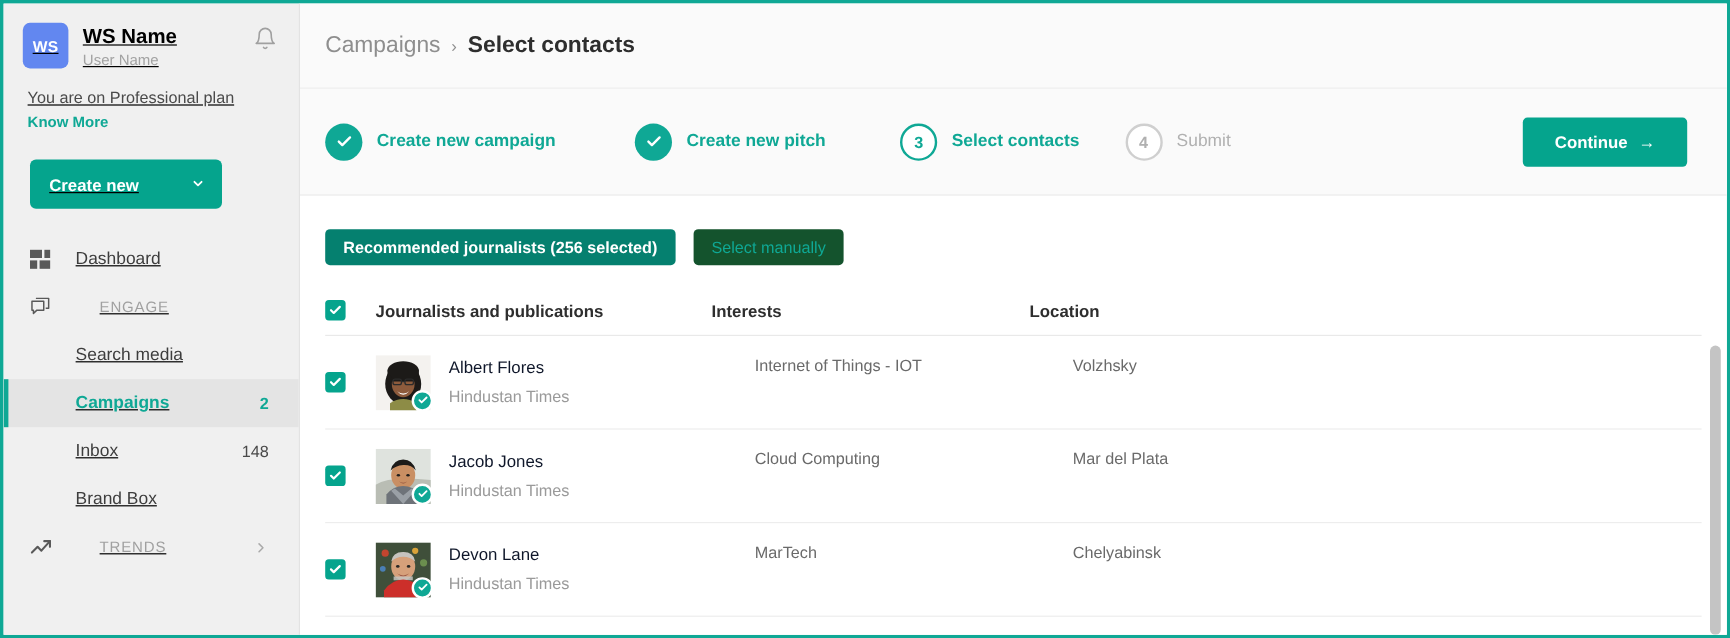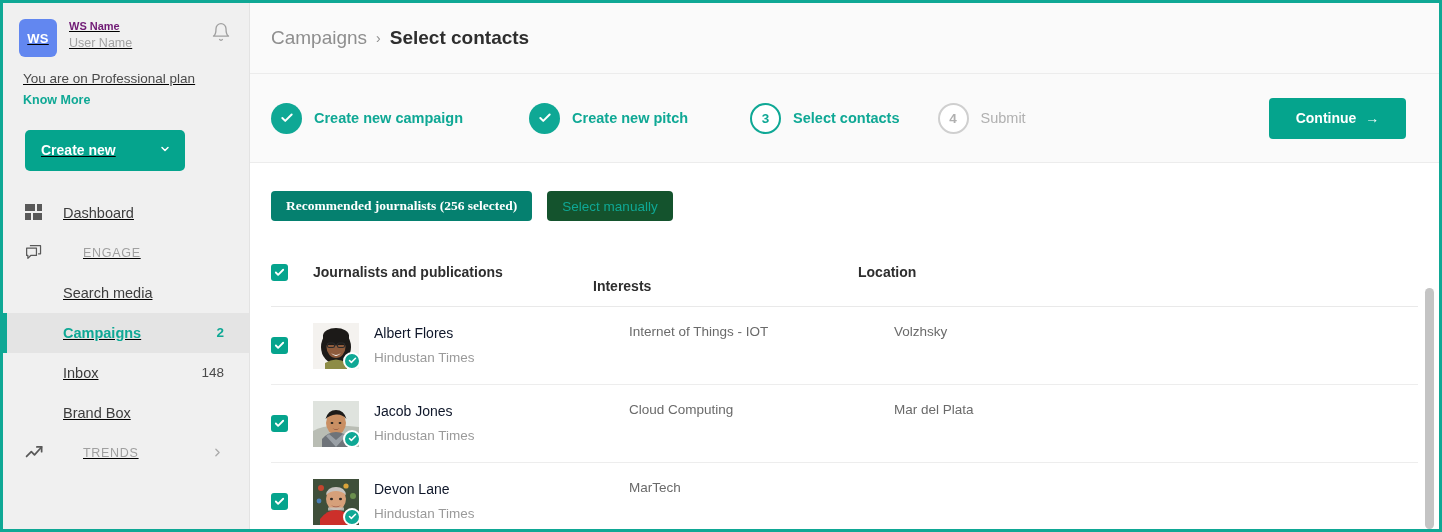--- a/index.html
+++ b/index.html
@@ -39,21 +39,21 @@
     border-radius: 6px;
     background: #6287f0;
     color: #fff;
     font-size: 13px;
     font-weight: bold;
     display: flex; align-items: center; justify-content: center;
     letter-spacing: .3px;
     flex-shrink: 0;
   }
   .ws-text { flex: 1; padding-top: 1px; }
-  .ws-name { font-size: 11px; font-weight: bold; color: #701a75; line-height: 1.25; }
+  .ws-name { font-size: 17px; font-weight: bold; color: #000000; line-height: 1.25; }
   .ws-user { font-size: 12.5px; color: #a2a2a2; line-height: 1.4; margin-top: 1px;}
   .bell-btn {
     width: 24px; height: 24px;
     display:flex; align-items:center; justify-content:center;
     flex-shrink: 0;
     cursor: pointer;
     margin-top: 1px;
   }
   .plan-block { padding: 13px 16px 0 20px; }
   .plan-text { font-size: 13.5px; color: #4a4a4a; line-height: 1.3; }
@@ -154,39 +154,39 @@
   .content { flex: 1; padding: 28px 0 0 21px; overflow: hidden; position: relative;}
   .tabs { display: flex; gap: 15px; }
   .tab {
     height: 30px; border-radius: 4px;
     display: flex; align-items: center; justify-content: center;
     padding: 0 15px;
     font-size: 13.5px; font-weight: bold;
     cursor: pointer; border: none; font-family: inherit;
     white-space: nowrap;
   }
-  .tab.sel { background: #05806f; color: #fff; font-family: Liberation Serif, serif; }
+  .tab.sel { background: #05806f; color: #fff; }
   .tab.unsel { background: #14532d; color: #0fa895; font-weight: normal; }
 
   .thead {
     display: flex; align-items: center;
     margin-top: 29px;
     padding-bottom: 12px;
     border-bottom: 1px solid #e9e9e9;
     margin-right: 21px;
   }
   .cbx {
     width: 17px; height: 17px; border-radius: 3px;
     background: #05a48d;
     display: flex; align-items: center; justify-content: center;
     flex-shrink: 0; cursor: pointer;
   }
   .cbx svg { display:block; }
   .col-name { width: 305px; padding-left: 25px; font-size: 14px; font-weight: bold; color: #2e2e2e; }
-  .col-int  { width: 265px; font-size: 14px; font-weight: bold; color: #2e2e2e; margin-top: 28px; }
+  .col-int  { width: 265px; font-size: 14px; font-weight: bold; color: #2e2e2e; }
   .col-loc  { flex: 1; font-size: 14px; font-weight: bold; color: #2e2e2e; }
 
   .trow {
     display: flex; align-items: center;
     height: 78px;
     border-bottom: 1px solid #ededed;
     margin-right: 21px;
   }
   .person { width: 341px; padding-left: 25px; display: flex; align-items: center; }
   .avatar-wrap { width: 46px; height: 46px; position: relative; flex-shrink: 0; }
@@ -480,19 +480,20 @@
                   <polyline points="20 6 9 17 4 12"></polyline>
                 </svg>
             </span>
           </span>
           <span class="pmeta">
             <span class="pname" style="display:block">Devon Lane</span>
             <span class="ppub" style="display:block">Hindustan Times</span>
           </span>
         </span>
         <span class="cell-int">MarTech</span>
+        <span class="cell-loc">Chelyabinsk</span>
       </div>
 
     </div>
 
     <div class="vscroll"></div>
   </div>
 </div>
 
 </body></html>

